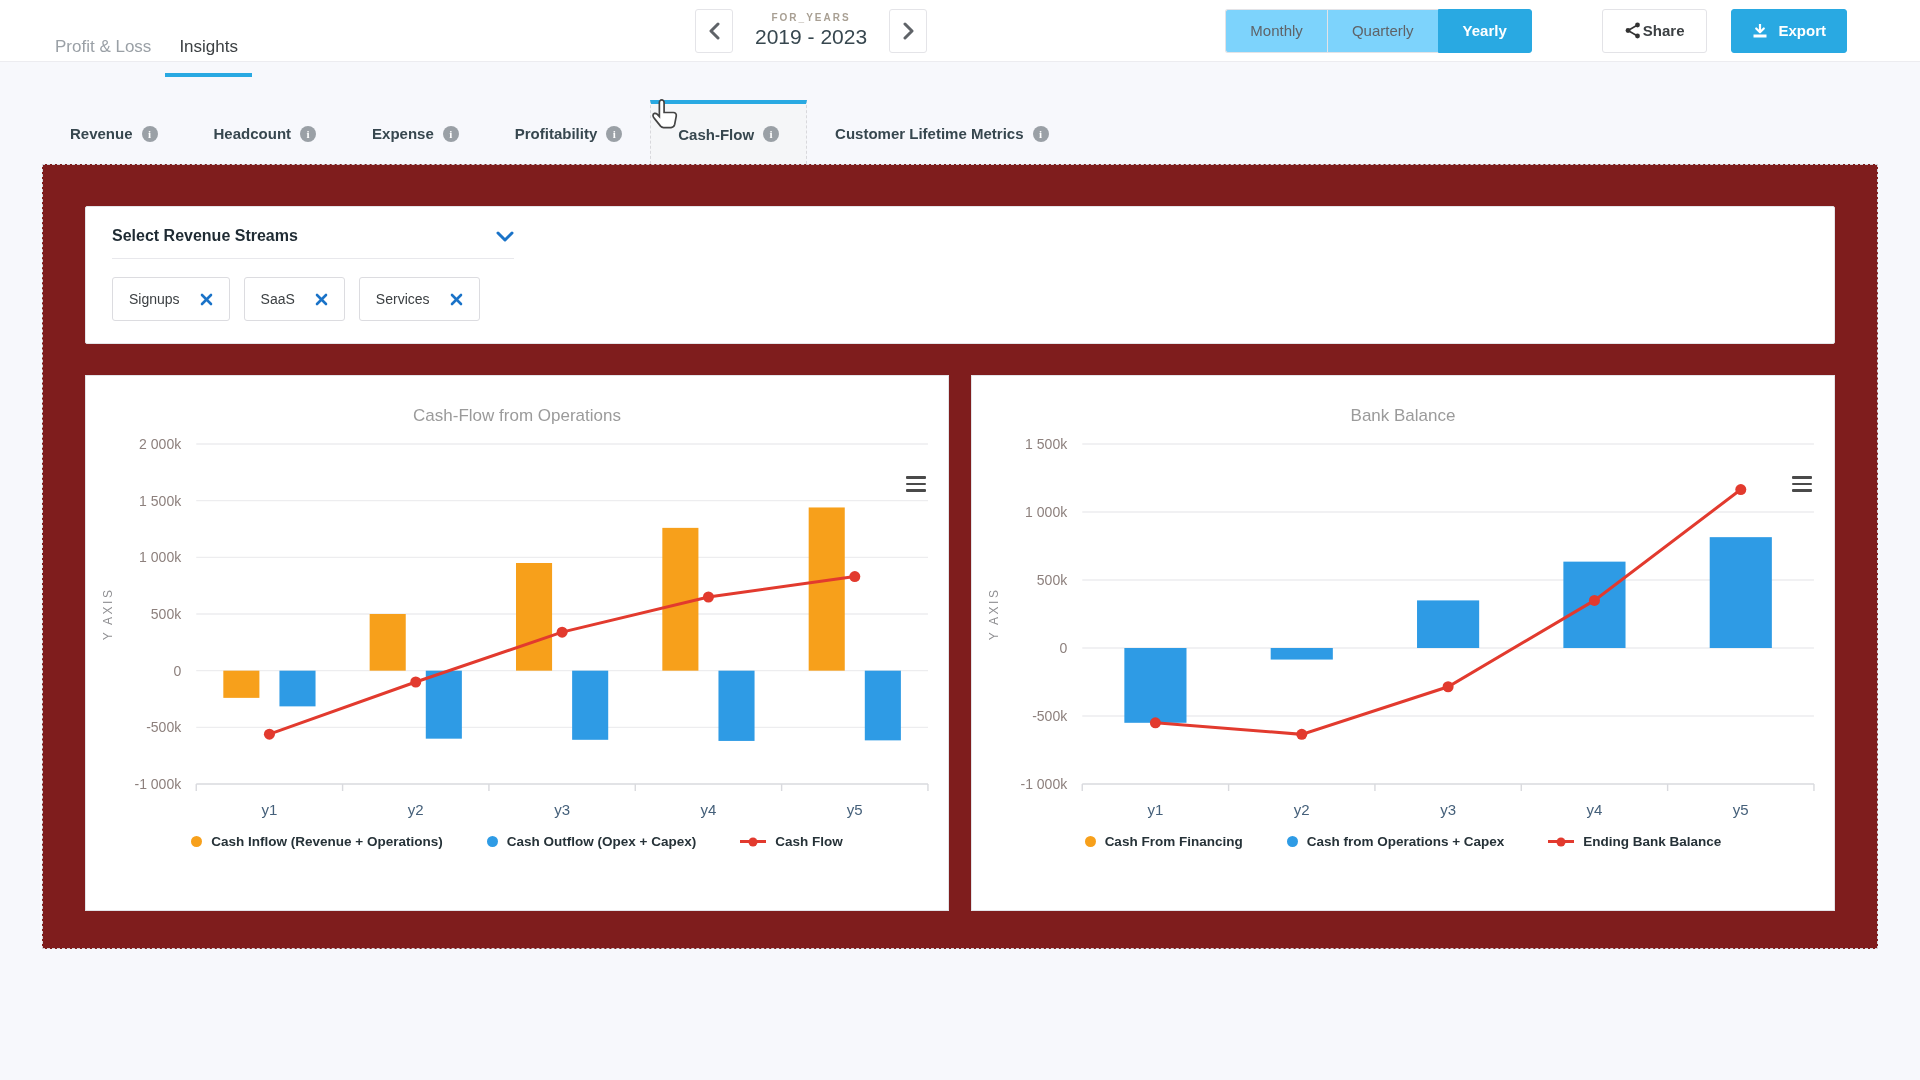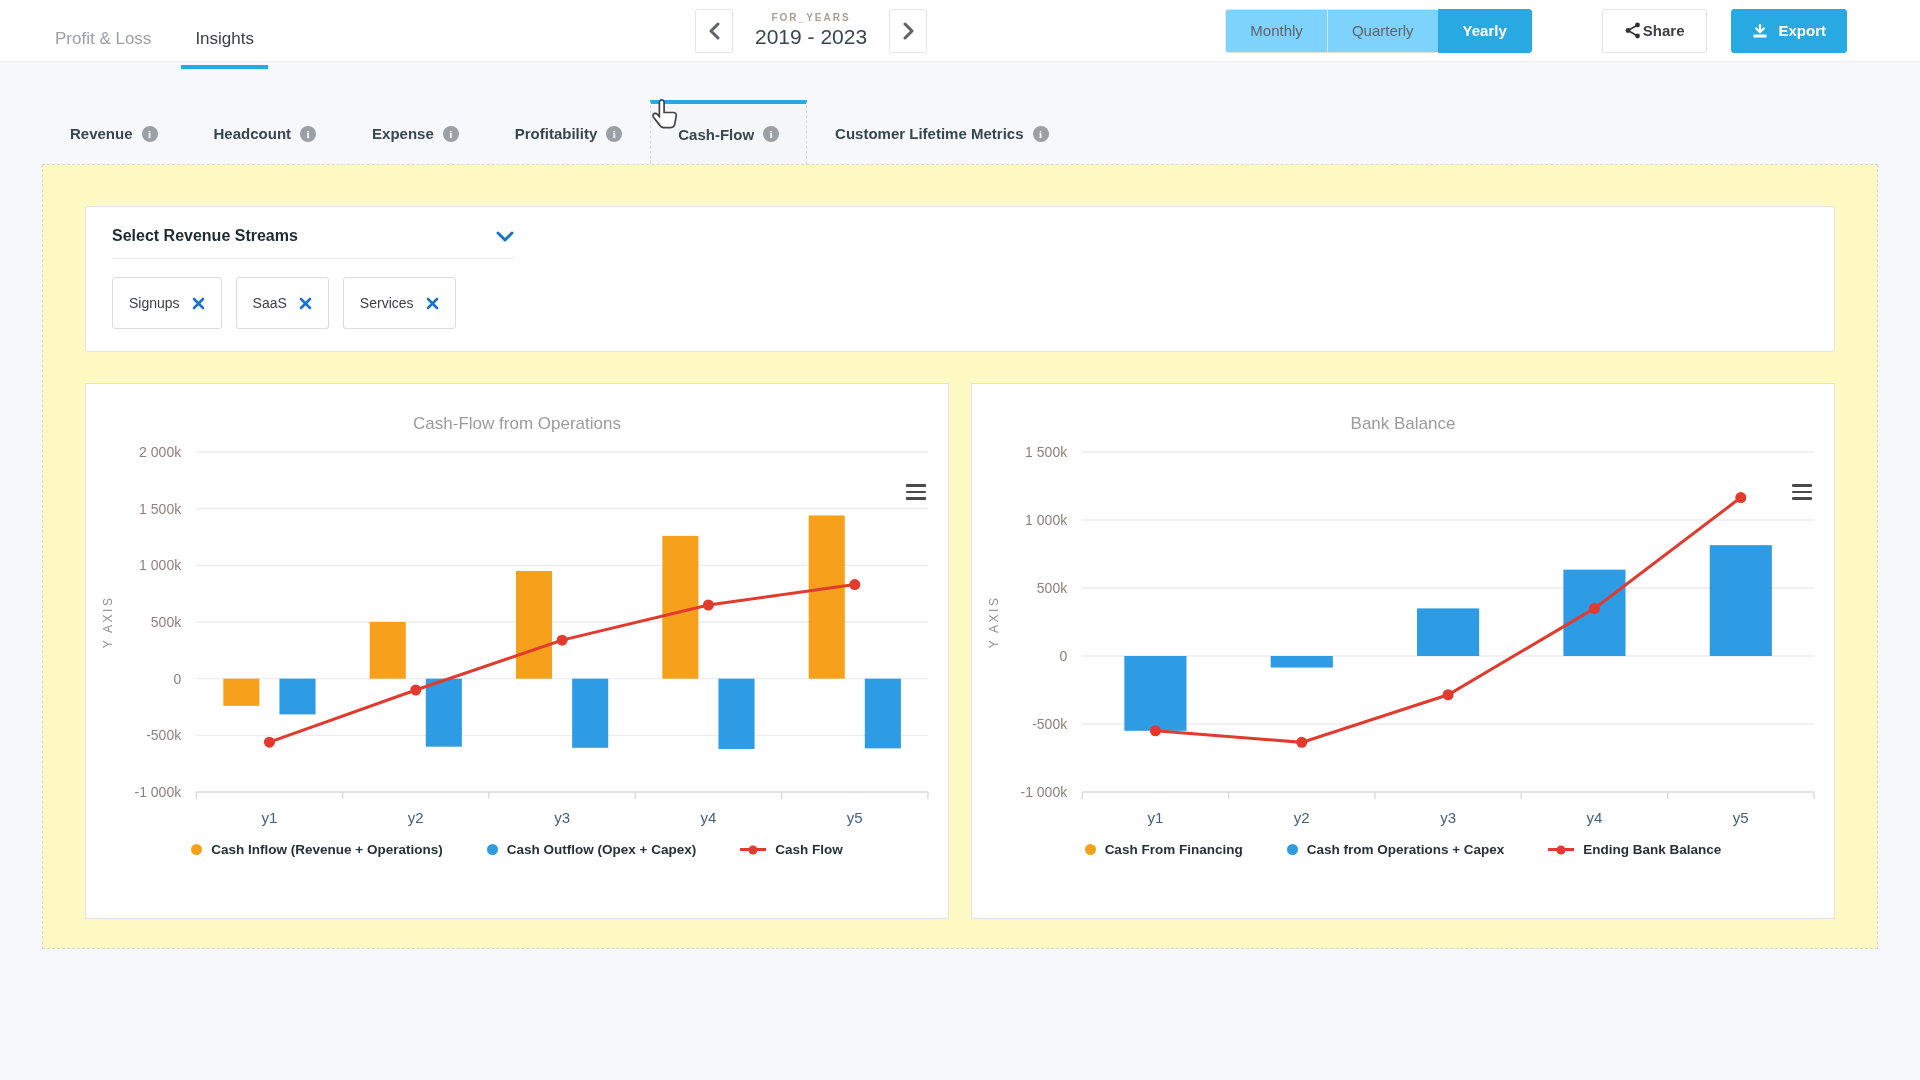--- a/index.html
+++ b/index.html
@@ -1,20 +1,20 @@
 <!DOCTYPE html>
 <html><head>
 <meta charset="utf-8">
 <style>
   * { box-sizing: border-box; margin: 0; padding: 0; }
   html,body { width:1920px; height:1080px; overflow:hidden; background:#f7f8fc;
               font-family:"Liberation Sans", sans-serif; }
   
   .topbar { position:relative; height:62px; background:#fff; border-bottom:1px solid #ececf0; }
-  .nav-left { position:absolute; left:41px; top:8px; height:100%; display:flex;gap:16px; }
+  .nav-left { position:absolute; left:41px; top:16px; height:100%; display:flex; }
   .nav-item { display:flex; align-items:center; padding:0 14px; font-size:17px; color:#9aa0a6;
               cursor:pointer; border-bottom:4px solid transparent; border-top:4px solid transparent; }
   .nav-item.active { color:#3c4043; border-bottom-color:#29a9e2;text-align:center; }
   .period-group { position:absolute; left:695px; top:0; height:100%; display:flex; align-items:center; gap:22px; }
   .chev-btn { width:38px; height:44px; background:#fff; border:1px solid #e4e4e8; border-radius:3px;
               display:flex; align-items:center; justify-content:center; cursor:pointer; }
   .period-text { display:flex; flex-direction:column; align-items:center; gap:2px; }
   .period-label { font-size:10px; letter-spacing:2px; color:#a89f93; font-weight:700; }
   .period-value { font-size:21px; color:#37474f; }
   .header-right { position:absolute; right:0; top:0; height:100%; display:flex; align-items:center; padding-right:73px; }
@@ -34,30 +34,30 @@
   .tab { height:64px; padding:0 27px; display:flex; align-items:center; gap:9px; cursor:pointer;
          font-size:15px; font-weight:600; color:#37474f;
          border:1px dashed transparent; border-top:4px solid transparent; }
   .tab.active { background:#f5f6f8; border-color:#d8d8dc; border-top:4px solid #29a9e2;
                 border-bottom:none; margin-bottom:-1px; }
   .info-icon { width:16px; height:16px; border-radius:50%; background:#9aa0a6; color:#fff;
                display:flex; align-items:center; justify-content:center;
                font-size:11px; font-weight:700; font-family:"Liberation Serif", serif; }
   .info-icon::after { content:"i"; }
   
-  .container { margin:0 42px; height:785px; background:#fef9c3; border:1px dashed #d8d8dc;
+  .container { margin:0 42px; height:785px; background:#7f1d1d; border:1px dashed #d8d8dc;
                padding:41px 42px 51px; position:relative; z-index:1; }
   
   .filter-panel { background:#fff; border:1px solid #e4e4e8; border-radius:2px; padding:20px 26px 22px; }
   .panel-head { width:402px; display:flex; align-items:center; justify-content:space-between;
                 padding-bottom:13px; border-bottom:1px solid #e8e8ec; }
   .panel-title { font-size:16px; font-weight:700; color:#1f2b33; }
   .chips-row { display:flex; gap:14px; margin-top:18px; }
-  .chip { height:52px; background:#fff; border:1px solid #dcdce0; border-radius:3px;
-          display:flex; align-items:center; gap:12px; padding:0 16px; }
+  .chip { height:44px; background:#fff; border:1px solid #dcdce0; border-radius:3px;
+          display:flex; align-items:center; gap:20px; padding:0 16px; }
   .chip-label { font-size:14px; color:#3c4043; }
   .chip-x { cursor:pointer; display:flex; align-items:center; }
   
   .charts-row { display:flex; gap:22px; margin-top:31px; }
   .chart-card { flex:1; height:536px; background:#fff; border:1px solid #e3e3e7; position:relative;
                 display:flex; flex-direction:column; }
   .chart-title { text-align:center; margin-top:30px; font-size:17px; color:#9b9b9b; }
   .chart-menu { position:absolute; top:100px; right:22px; width:20px; display:flex; flex-direction:column;
                 gap:4px; cursor:pointer; }
   .chart-menu span { display:block; height:2.5px; background:#4a4a4a; border-radius:1px; }

